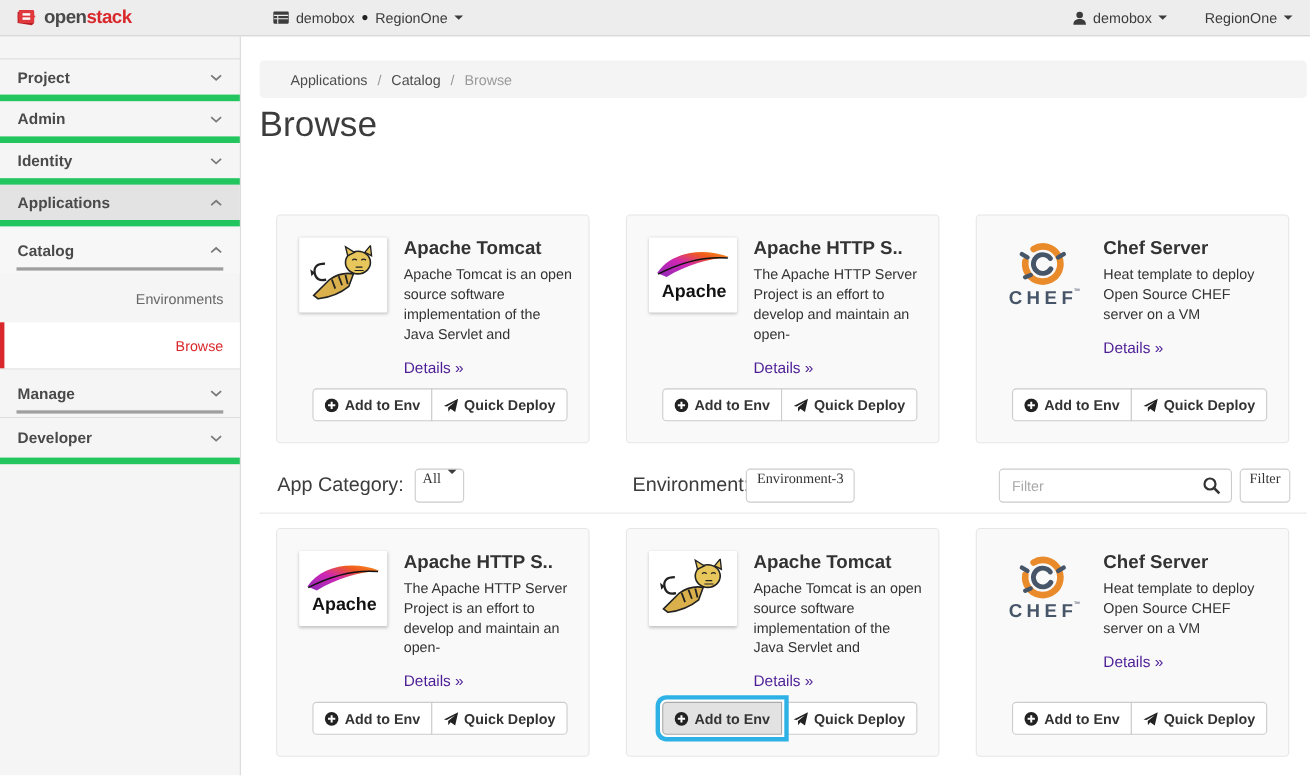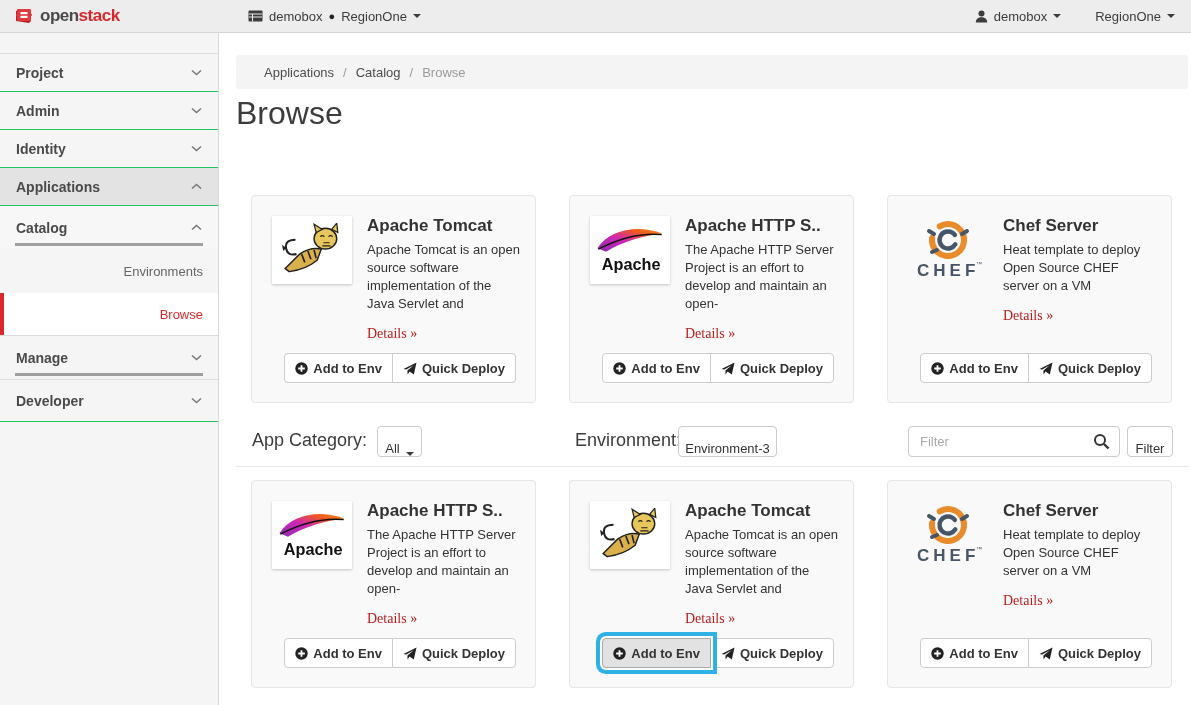--- a/index.html
+++ b/index.html
@@ -17,21 +17,21 @@
   .ctx-switcher { display:flex; align-items:center; gap:6px; font-size:13px; color:#3c3c3c; padding-left:29px; cursor:pointer; }
   .topbar-right { margin-left:auto; display:flex; align-items:center; gap:34px; padding-right:16px; font-size:13px; color:#3c3c3c; }
   .menu-item { display:flex; align-items:center; gap:6px; cursor:pointer; }
   .caret { width:0; height:0; border-left:4px solid transparent; border-right:4px solid transparent; border-top:4px solid #3c3c3c; display:inline-block; }
   .dot-sep { font-size:11px; color:#222; }
 
   
   .sidebar { position:absolute; top:33px; left:0; width:219px; height:672px;
              background:#f5f5f5; border-right:1px solid #d8d8d8; }
   .side-stub { height:21px; border-bottom:1px solid #dcdcdc; }
-  .side-item { height:38px; border-bottom:1px solid #22c55e; display:flex; align-items:center;
+  .side-item { height:38px; border-bottom:6px solid #22c55e; display:flex; align-items:center;
                justify-content:space-between; padding:0 16px; cursor:pointer; }
   .side-item .lbl { font-size:14px; font-weight:bold; color:#4a4a4a; }
   .side-item.active-group { background:#e3e3e3; }
   .subhead { height:43px; display:flex; align-items:center; justify-content:space-between;
              padding:0 16px; cursor:pointer; position:relative; background:#f7f7f7; }
   .subhead .lbl { font-size:14px; font-weight:bold; color:#4a4a4a; }
   .subhead .rule { position:absolute; left:15px; right:15px; bottom:3px; height:3px; background:#9f9f9f; }
   .leaf { height:44px; display:flex; align-items:center; justify-content:flex-end;
           padding-right:15px; font-size:13px; color:#666; cursor:pointer; }
   .leaf.current { background:#ffffff; border-left:4px solid #d9282c; color:#d9282c; height:42px; }
@@ -59,35 +59,35 @@
   .row2 .c2 { left:350px; top:447px; }
   .row2 .c3 { left:668px; top:447px; }
   .card-body { display:flex; padding:20px 14px 0 20px; }
   .icon-box { width:80px; height:68px; background:#fff; border-radius:1px;
               box-shadow:0 1px 3px rgba(0,0,0,0.22); display:flex; align-items:center;
               justify-content:center; flex:0 0 80px; }
   .icon-box.plain { background:transparent; box-shadow:none; }
   .card-text { margin-left:15px; width:155px; }
   .card-title { font-size:17px; color:#333; margin-bottom:5px; white-space:nowrap;font-weight:bold; }
   .card-desc { font-size:13px; line-height:18px; color:#333; }
-  .details-link { display:inline-block; margin-top:13px; font-size:14px; color:#b91c1c; text-decoration:none; cursor:pointer;font-family:Liberation Serif, serif; }
+  .details-link { display:inline-block; margin-top:13px; font-size:14px; color:#4c1d95; text-decoration:none; cursor:pointer; }
   .card-actions { position:absolute; right:19px; bottom:19px; display:flex; }
   .btn { height:30px; padding:0 10px; background:#fff; border:1px solid #ccc; font-size:13px;
          color:#333; display:flex; align-items:center; gap:5px; cursor:pointer;
          font-family:"Liberation Sans", sans-serif; white-space:nowrap;font-weight:bold; }
   .btn-left  { border-radius:4px 0 0 4px; }
   .btn-right { border-radius:0 4px 4px 0; margin-left:-1px; }
   .btn.hilite { background:#e2e2e2; border-color:#aaa; position:relative; z-index:2;
                 box-shadow:0 0 0 2px #fdfdfd, 0 0 0 6px #2eb2e6; }
 
   
   .filter-label { position:absolute; font-size:18px; color:#3c3c3c; }
   .btn-sm { position:absolute; height:31px; background:#fff; border:1px solid #ccc; border-radius:4px;
-            font-size:13px; color:#333; display:flex; align-items:flex-end; justify-content:center;
-            gap:6px; cursor:pointer; font-family:Liberation Sans, sans-serif; }
+            font-size:13px; color:#333; display:flex; align-items:flex-start; justify-content:center;
+            gap:6px; cursor:pointer; font-family:Liberation Serif, serif; }
   .filter-input-wrap { position:absolute; left:689px; top:393px; width:212px; height:31px; }
   .filter-input { width:100%; height:100%; border:1px solid #ccc; border-radius:4px;
                   padding:0 34px 0 11px; font-size:13px; color:#333; font-family:"Liberation Sans", sans-serif; }
   .filter-input::placeholder { color:#a9a9a9; }
   .search-ico { position:absolute; right:10px; top:7px; }
   .hr-div { position:absolute; left:17px; top:433px; width:952px; border-top:1px solid #e7e7e7; }
 
   svg text { font-family:"Liberation Sans", sans-serif; }
 </style>
 </head>

